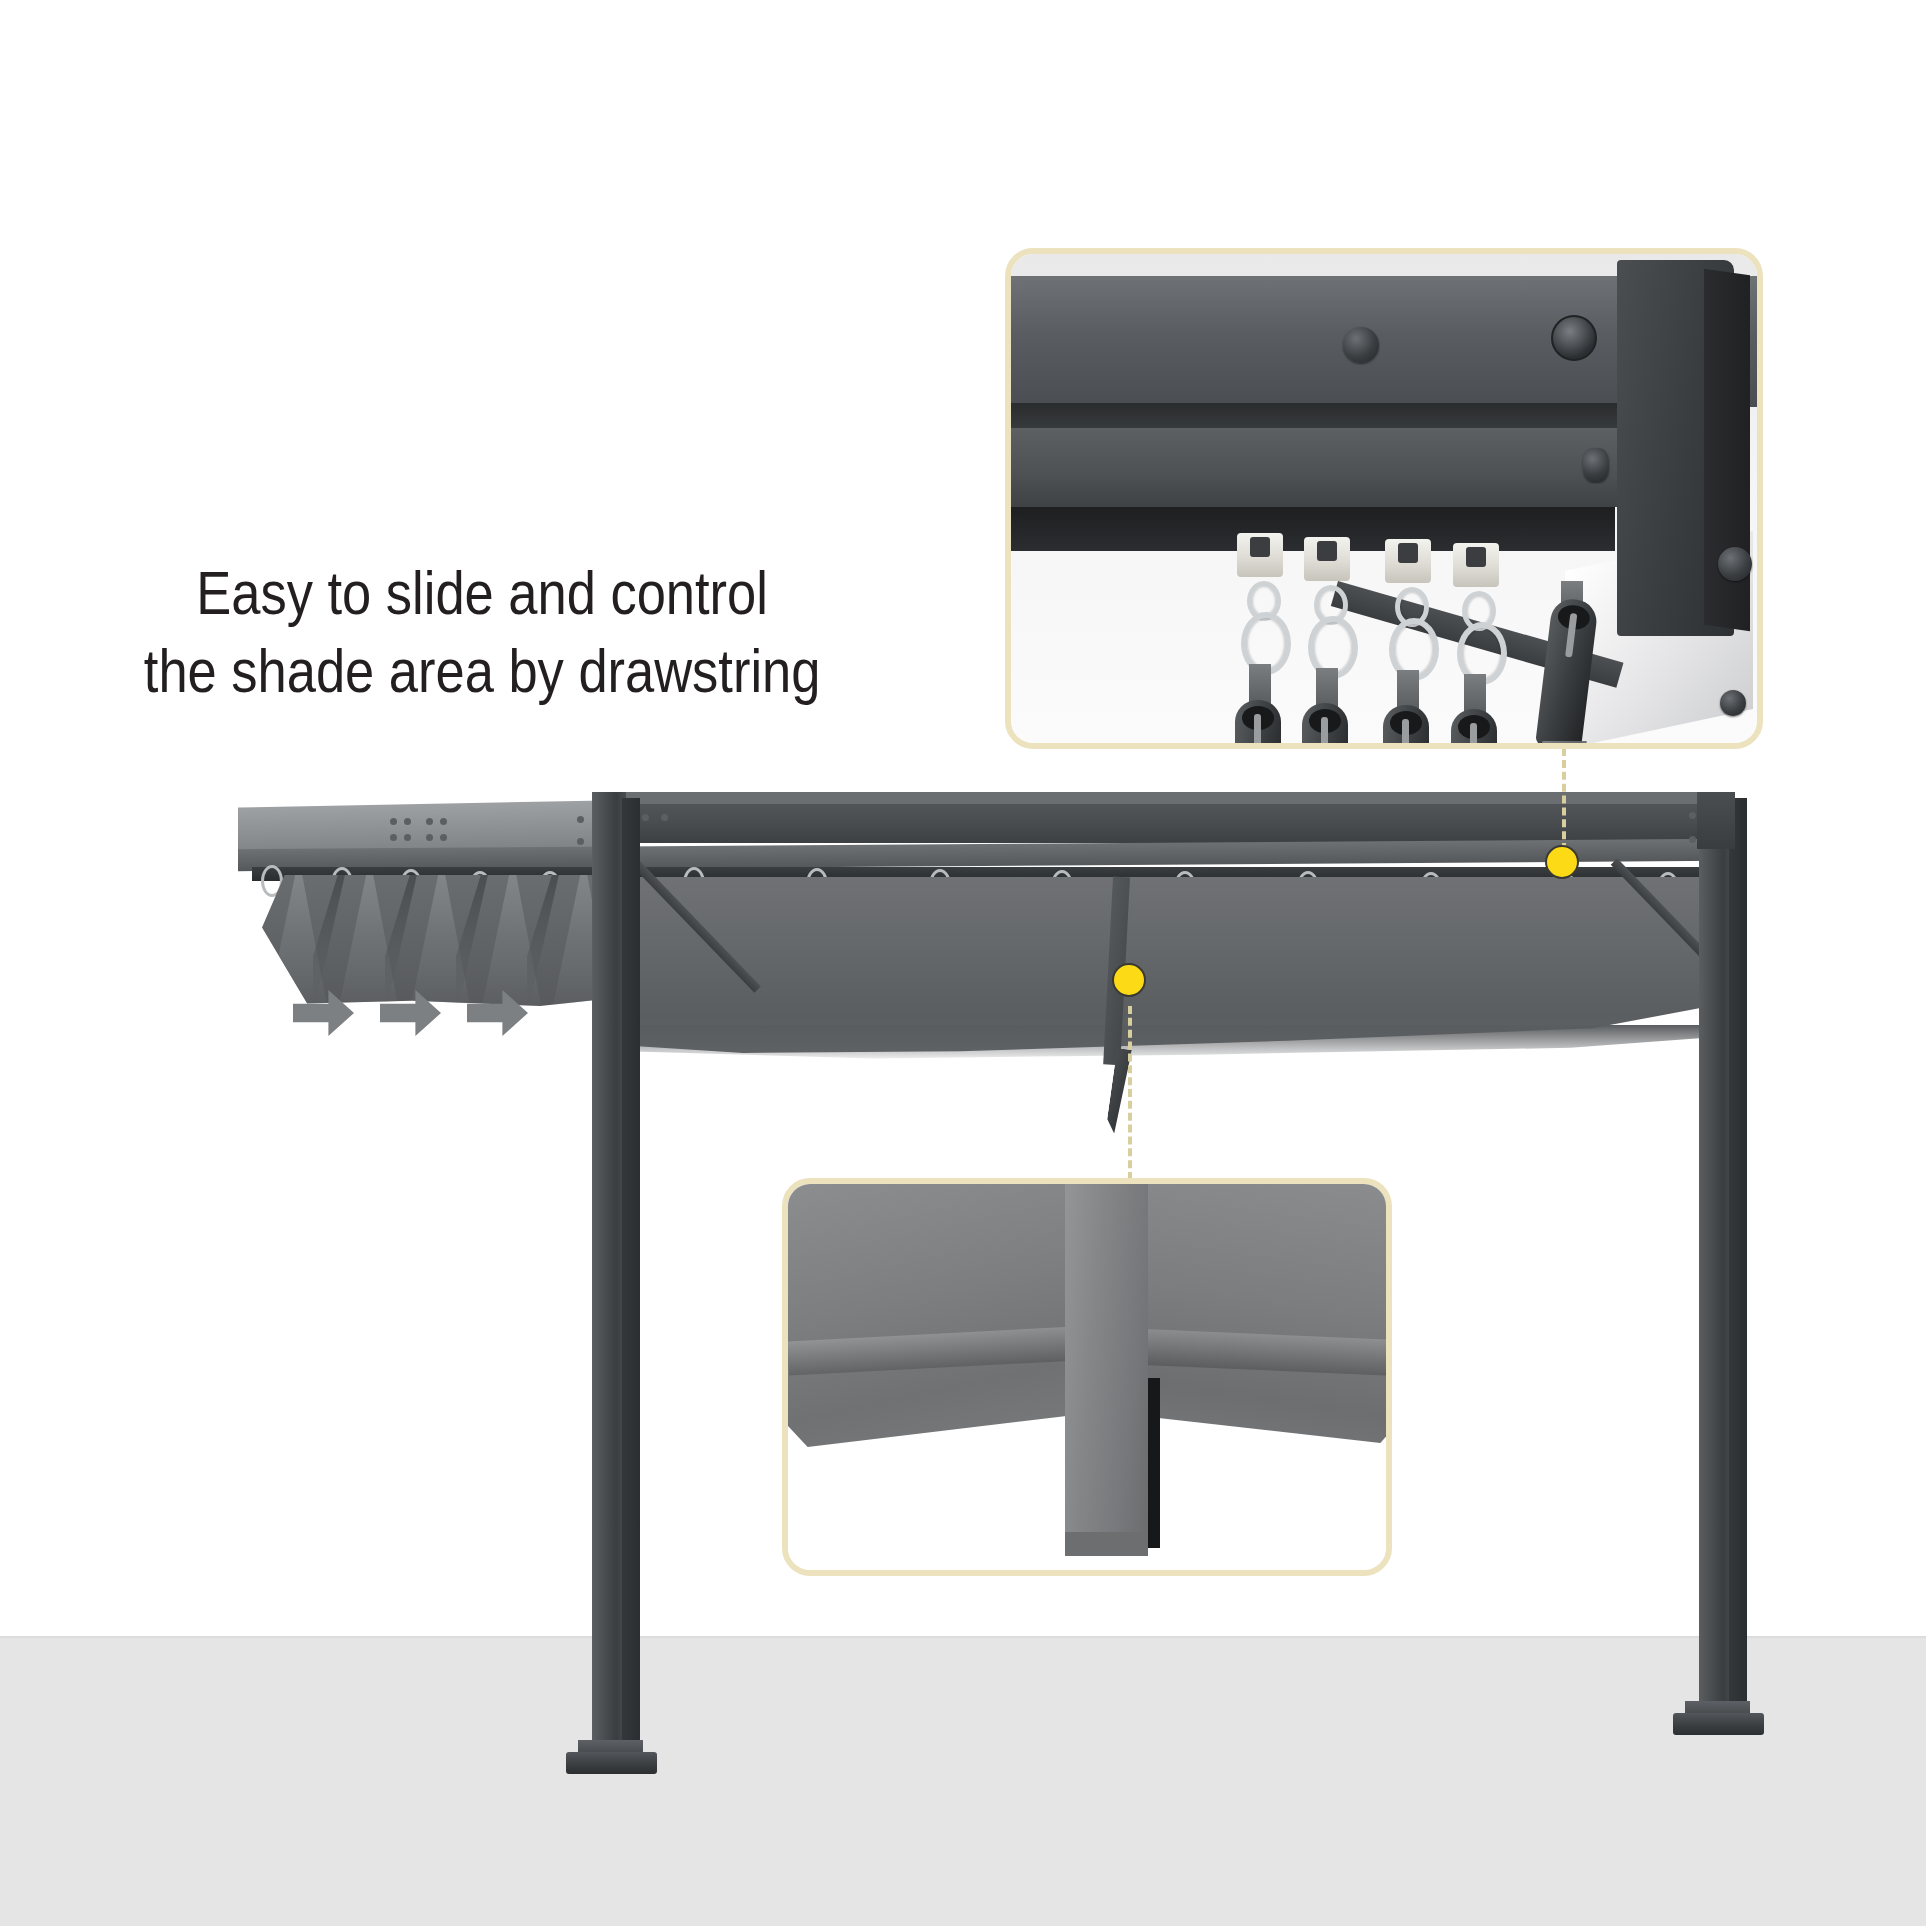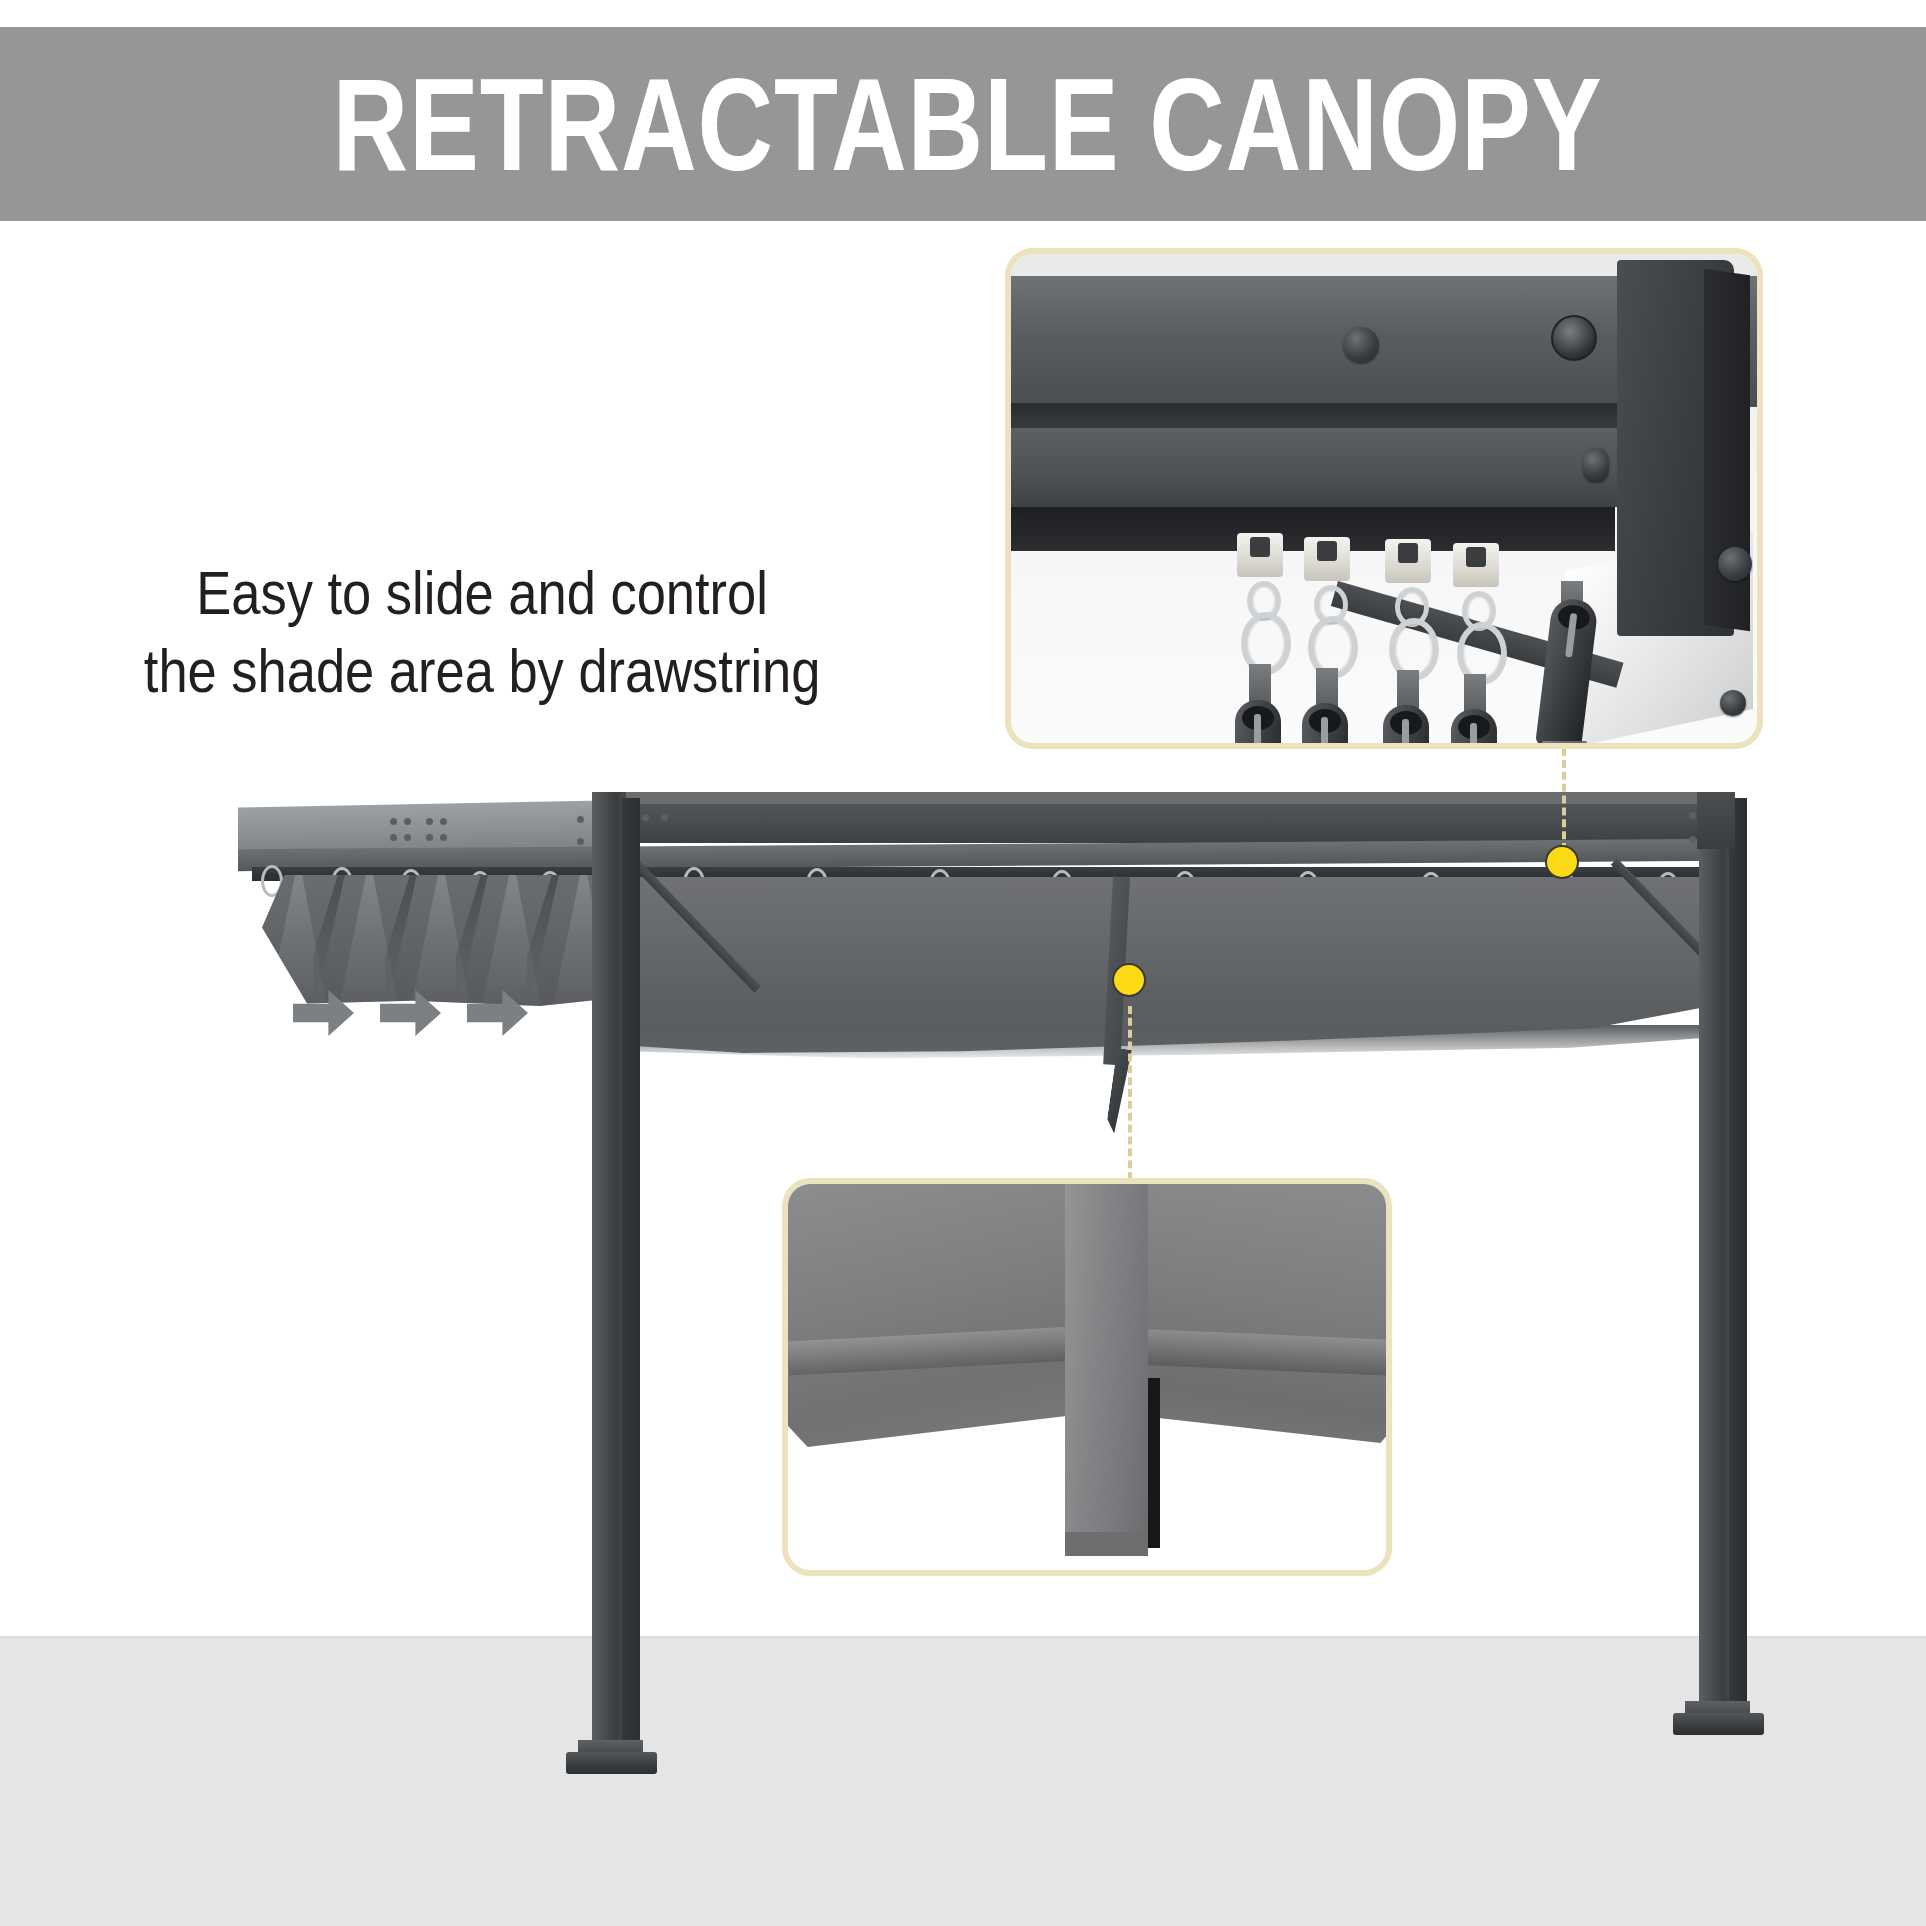--- a/index.html
+++ b/index.html
@@ -315,23 +315,20 @@
     border-left:4px dashed #d9cf9e;
   }
 </style>
 </head>
 <body>
 
 <div id="stage">
 
   <div class="ground"></div>
 
-  <div class="banner">
-    <div class="banner-title">RETRACTABLE CANOPY</div>
-  </div>
 
   <div class="caption">
     <span class="ln">Easy to slide and control</span>
     <span class="ln">the shade area by drawstring</span>
   </div>
 
   <div class="pergola">
 
     <div class="beam-left"></div>
     <div class="beam-main"></div>

